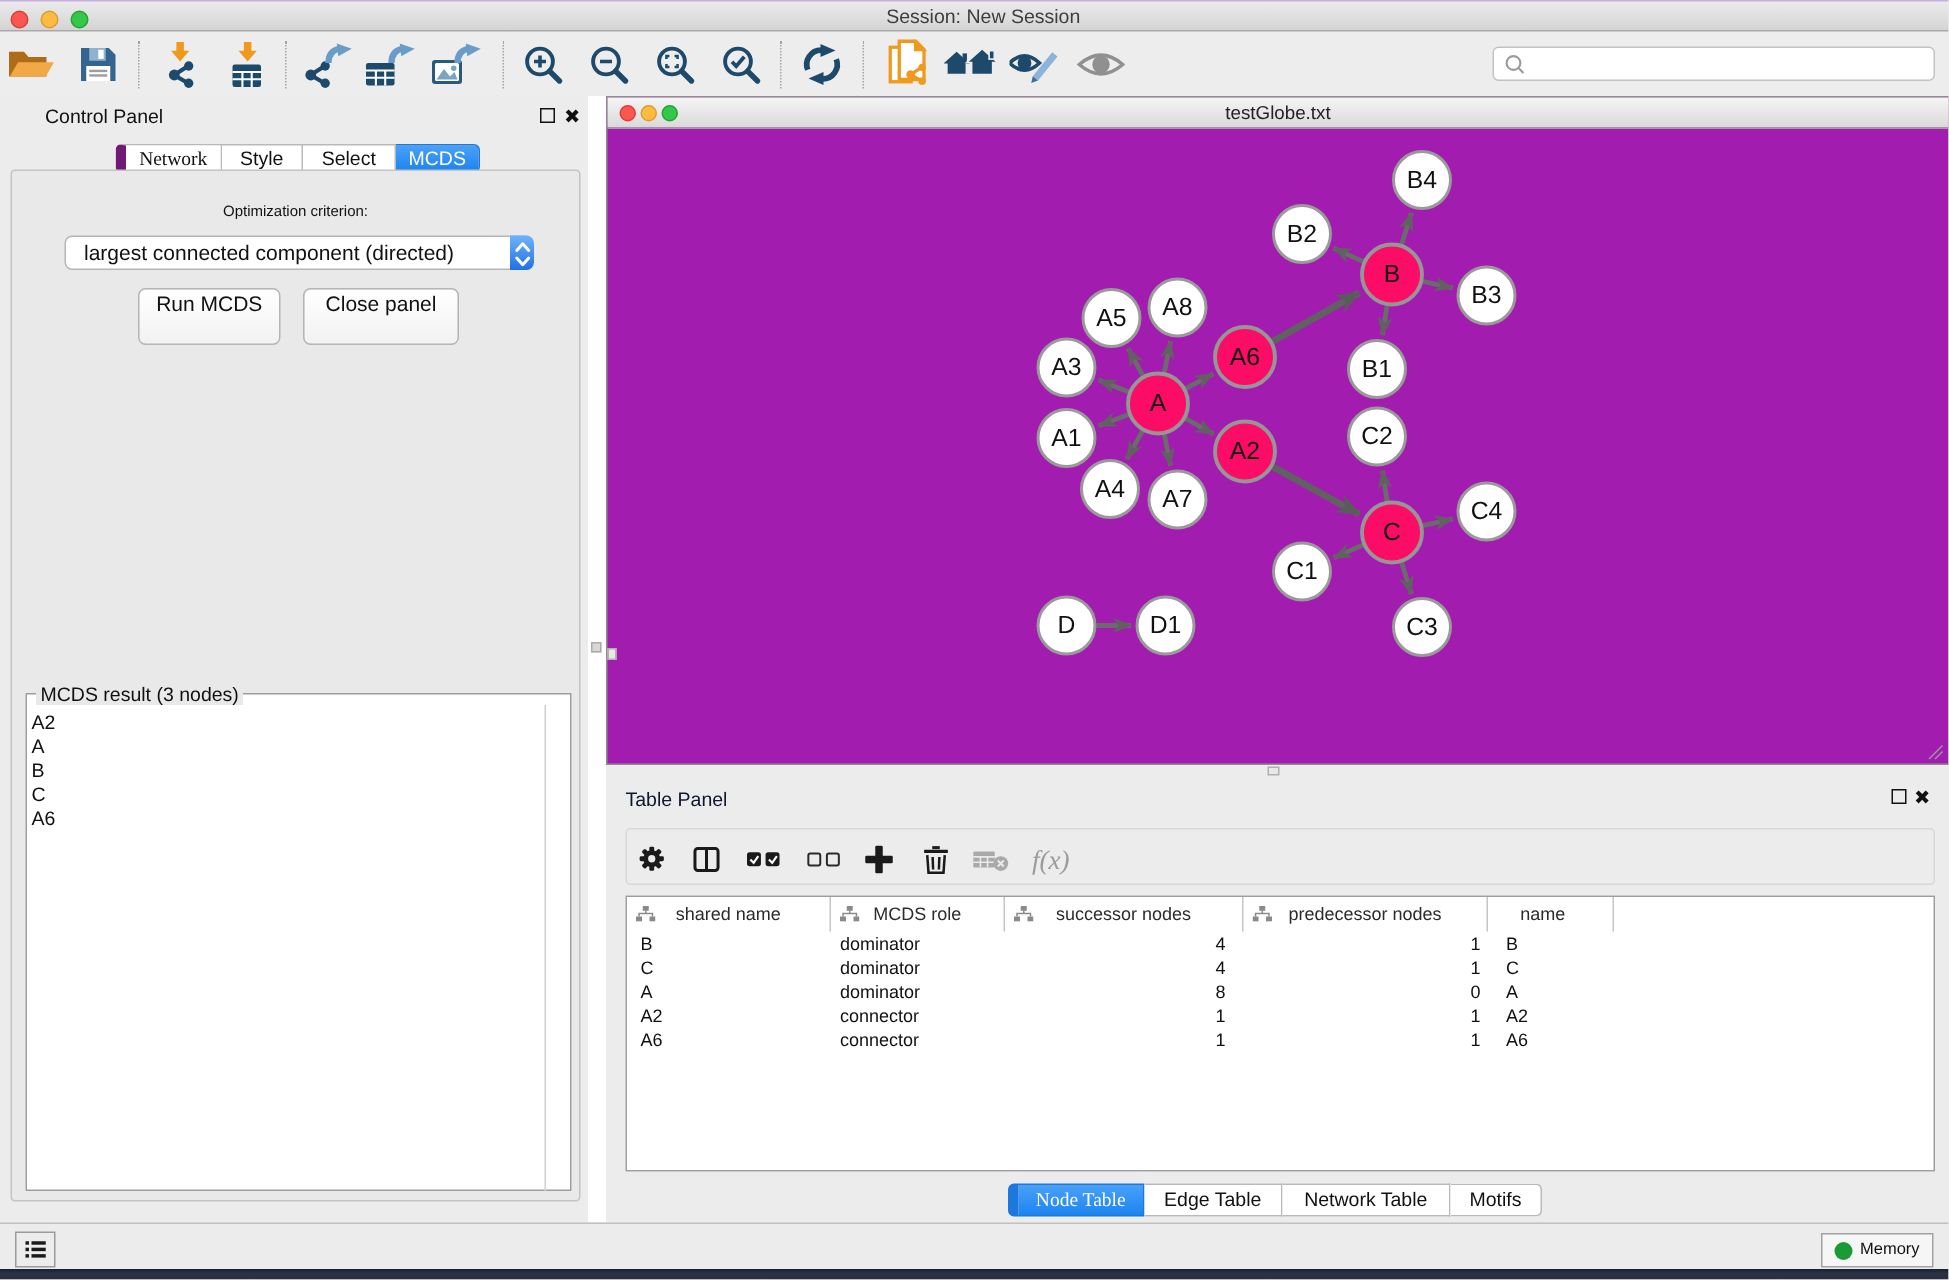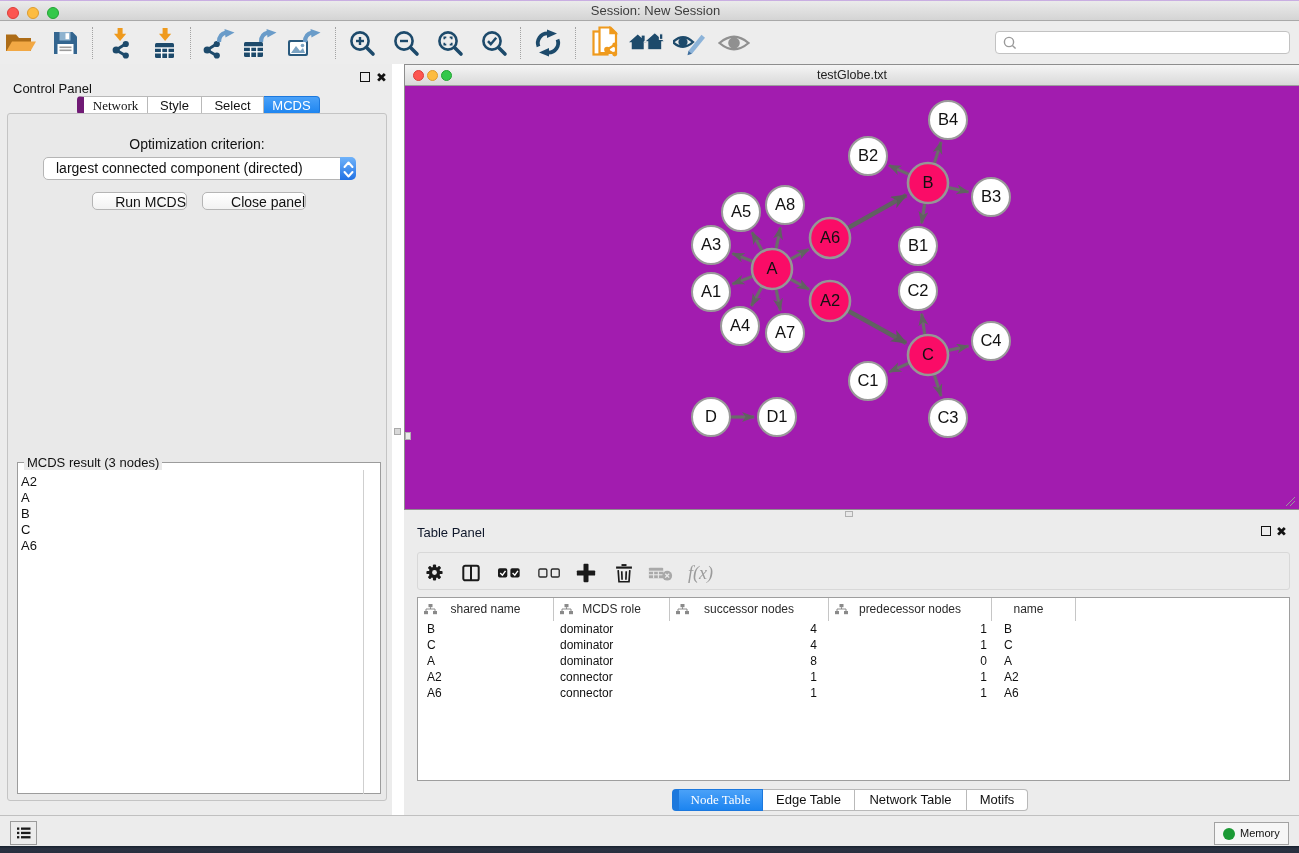--- a/index.html
+++ b/index.html
@@ -9,34 +9,34 @@
 
 #titlebar { left:0; top:0; width:1299px; height:21px;
   background:linear-gradient(#ebebeb,#d4d4d4); border-top:1px solid #c9aee2; border-bottom:1px solid #a9a9a9;padding-left:12px; }
 #titlebar .tl { position:absolute; top:6px; width:12px; height:12px; border-radius:50%; }
 #title-text { width:100%; text-align:center; font-size:13px; color:#3d3d3d; line-height:20px; }
 
 #toolbar { left:0; top:22px; width:1299px; height:42px; background:#ededed; }
 .tsep { position:absolute; top:5px; height:32px; width:0; border-left:1px dotted #a3a3a3; }
 #searchbox { left:995px; top:31px; width:295px; height:23px; background:#fff; border:1px solid #c2c2c2; border-radius:4px; }
 
-#cp-title { left:13px; top:70px; font-size:13px; color:#111;margin-top:11px; }
+#cp-title { left:30px; top:70px; font-size:13px; color:#111; }
 .winbtn { position:absolute; font-size:13px; color:#111; }
 .tabrow { position:absolute; display:flex; }
 .tab { height:19px; line-height:17px; font-size:13px; color:#111; background:#fff;
   border:1px solid #b9b9b9; border-left:none; text-align:center; }
 .tab.first { border-left:7px solid #701a75; border-radius:4px 0 0 4px;font-family:Liberation Serif, serif; }
 .tab.last { border-radius:0 4px 4px 0; }
 .tab.sel { background:linear-gradient(#4aa1f8,#1c84f0); color:#fff; border-color:#1c78dd; }
 #cp-body { left:7px; top:113px; width:380px; height:688px; background:#e9e9e9;
   border:1px solid #c4c4c4; border-radius:3px; }
-#opt-label { left:0; top:136px; width:394px; text-align:center; font-size:14px; color:#111; }
+#opt-label { left:0; top:136px; width:394px; text-align:center; font-size:10px; color:#111; }
 #dropdown { left:43px; top:157px; width:312px; height:23px; background:#fff; border:1px solid #b5b5b5; border-radius:5px; font-size:14px; color:#111; line-height:21px; padding-left:12px; }
 #dd-cap { left:340px; top:157px; width:16px; height:23px; border-radius:0 5px 5px 0; background:linear-gradient(#70b3fa,#2071e4); }
-.btn { position:absolute; height:18px; background:linear-gradient(#ffffff,#f2f2f2); border:1px solid #b5b5b5; border-radius:5px; font-size:14px; color:#111; text-align:right; line-height:19px; }
+.btn { position:absolute; height:38px; background:linear-gradient(#ffffff,#f2f2f2); border:1px solid #b5b5b5; border-radius:5px; font-size:14px; color:#111; text-align:center; line-height:19px; }
 
 #mcds-box { left:17px; top:462px; width:364px; height:332px; background:#fff; border:1px solid #9c9c9c; }
 #mcds-legend { left:24px; top:455px; background:#e9e9e9; font-size:13px; color:#111; padding:0 3px; }
 #mcds-list { left:21px; top:474px; font-size:13px; color:#111; line-height:16px; }
 #mcds-scroll { left:363px; top:470px; width:0px; height:324px; border-left:1px solid #cfcfcf; }
 
 #vsplit { left:392px; top:64px; width:12px; height:751px; background:#fff; }
 
 #netwin { left:404px; top:64px; width:895px; height:446px; background:#a21caf; border:1px solid #8e8e8e; border-right:none; }
 #net-titlebar { left:0px; top:0px; width:894px; height:21px; background:linear-gradient(#f5f5f5,#d9d9d9); border-bottom:1px solid #9d9d9d; }

